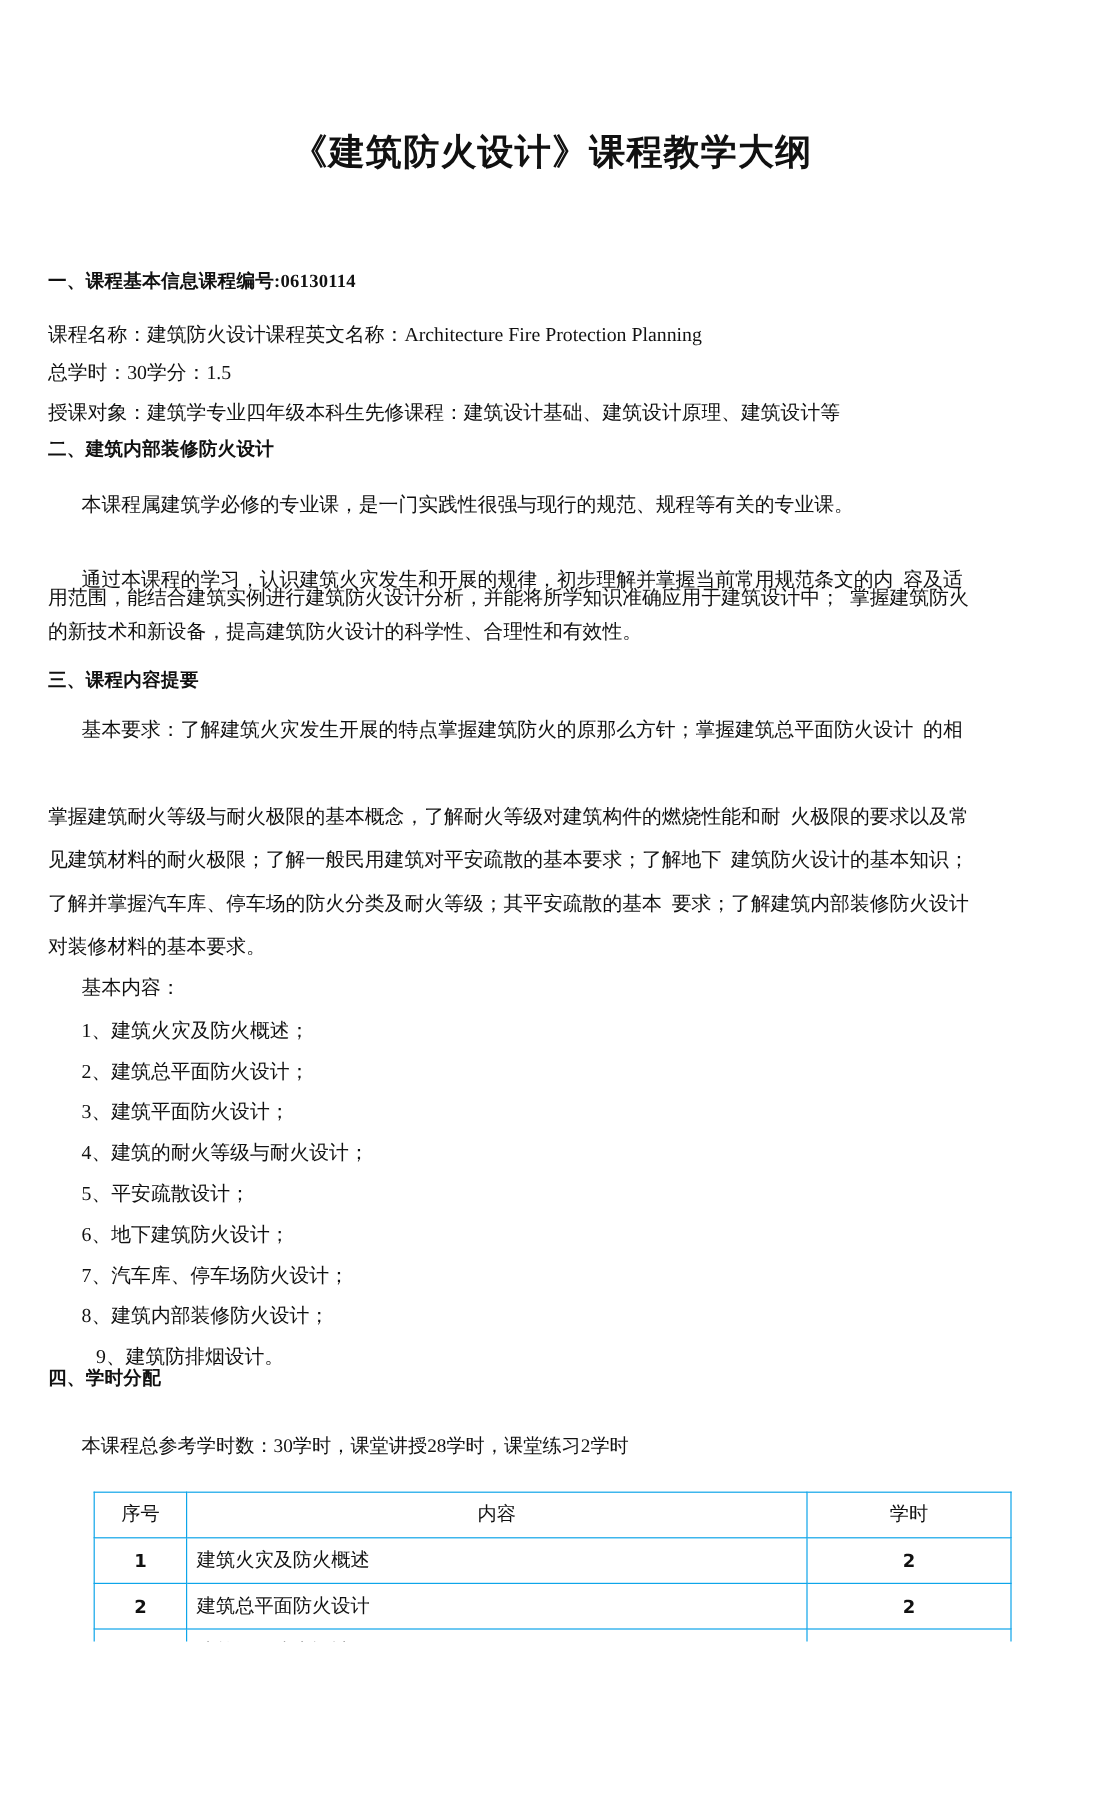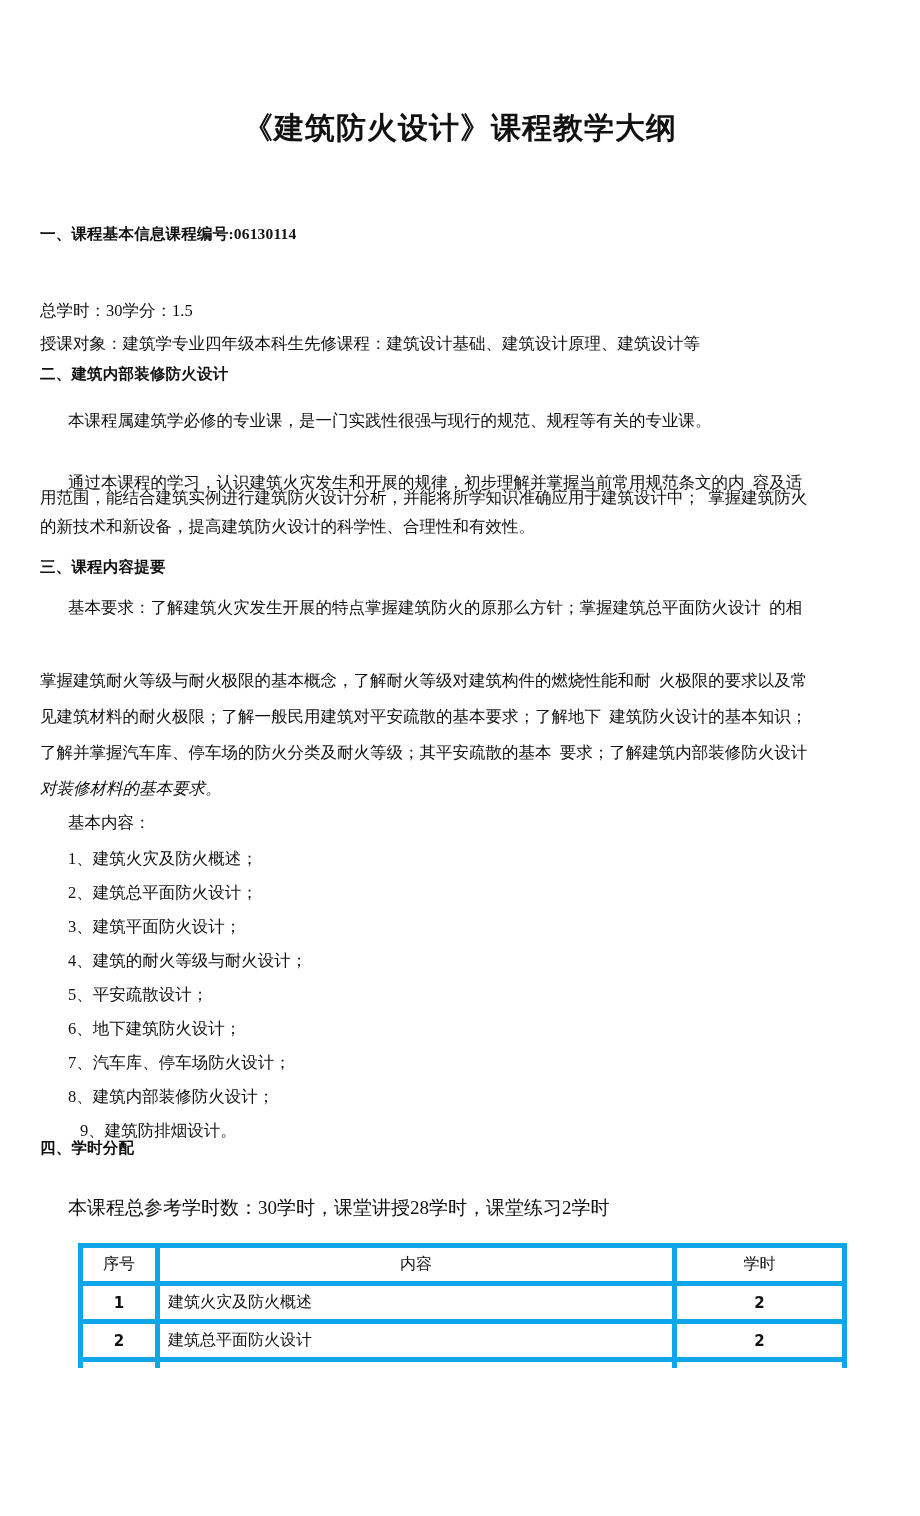--- a/index.html
+++ b/index.html
@@ -65,54 +65,54 @@
   .b-1 { left: 68px; top: 413px; }
   .b-2 { left: 68px; top: 475px; text-align: center; }
   .b-3 { left: 40px; top: 490px; }
   .b-4 { left: 40px; top: 519px; }
 
   .c-1 { left: 68px; top: 600px; text-align: center; }
   .c-2 { left: 40px; top: 637px; }
   .c-3 { left: 40px; top: 673px; }
   .c-4 { left: 40px; top: 709px; }
   .c-5 { left: 40px; top: 745px; }
-  .c-6 { left: 40px; top: 781px; font-style: italic; }
+  .c-6 { left: 40px; top: 781px; }
 
   .list-head { left: 68px; top: 815px; }
   .li { left: 68px; font-size: 16.5px; position: absolute; white-space: pre; }
   .li-1 { top: 848px; }
   .li-2 { top: 882px; }
   .li-3 { top: 916px; }
   .li-4 { top: 950px; }
   .li-5 { top: 984px; }
   .li-6 { top: 1018px; }
   .li-7 { top: 1052px; }
   .li-8 { top: 1086px; }
   .li-9 { top: 1120px; margin-left: 12px; }
 
   .hours-note {
     position: absolute;
     left: 68px;
     top: 1195px;
-    font-size: 19px;
+    font-size: 16px;
     white-space: pre;
   }
 
   
   .hours-table {
     position: absolute;
     left: 78px;
     top: 1243px;
     width: 764px;
     border-collapse: collapse;
     table-layout: fixed;
     font-size: 16px;
   }
   .hours-table td, .hours-table th {
-    border: 5px solid #0ea5e9;
+    border: 1px solid #0ea5e9;
     font-weight: normal;
     font-size: 16px;
     height: 38px;
     padding: 0 8px;
     box-sizing: border-box;
   }
   .col-no    { width: 77px;  text-align: center; }
   .col-topic { width: 517px; text-align: left; }
   .col-hours { width: 170px; text-align: center; }
   .hours-table thead th { text-align: center; }
@@ -130,20 +130,21 @@
 </style>
 </head>
 <body>
 
 <div class="page">
 
   <h1 class="doc-title">《建筑防火设计》课程教学大纲</h1>
 
   <div class="sec-heading h-1">一、课程基本信息课程编号:06130114</div>
 
+  <div class="p info-1">课程名称：建筑防火设计课程英文名称：Architecture Fire Protection Planning</div>
   <div class="p info-2">总学时：30学分：1.5</div>
   <div class="p info-3">授课对象：建筑学专业四年级本科生先修课程：建筑设计基础、建筑设计原理、建筑设计等</div>
 
   <div class="sec-heading h-2">二、建筑内部装修防火设计</div>
 
   <div class="p b-1">本课程属建筑学必修的专业课，是一门实践性很强与现行的规范、规程等有关的专业课。</div>
   <div class="p b-2">通过本课程的学习，认识建筑火灾发生和开展的规律，初步理解并掌握当前常用规范条文的内  容及适</div>
   <div class="p b-3">用范围，能结合建筑实例进行建筑防火设计分析，并能将所学知识准确应用于建筑设计中；  掌握建筑防火</div>
   <div class="p b-4">的新技术和新设备，提高建筑防火设计的科学性、合理性和有效性。</div>
 

